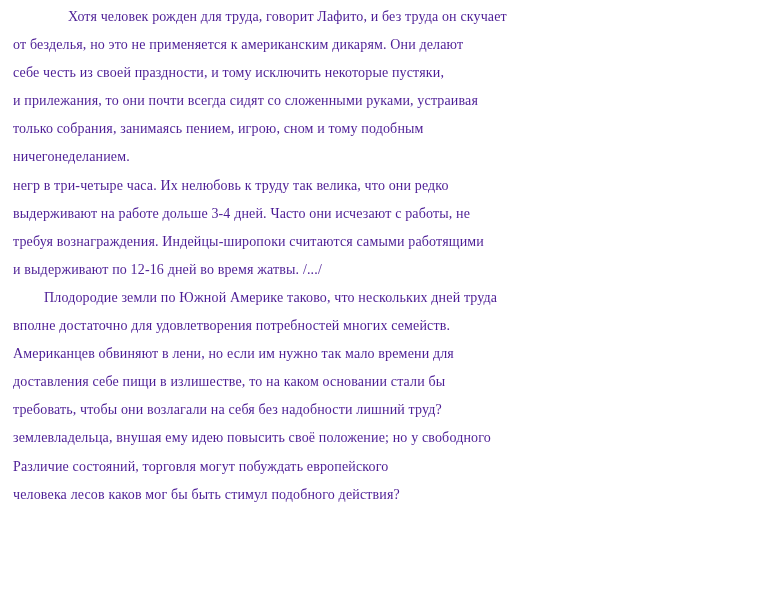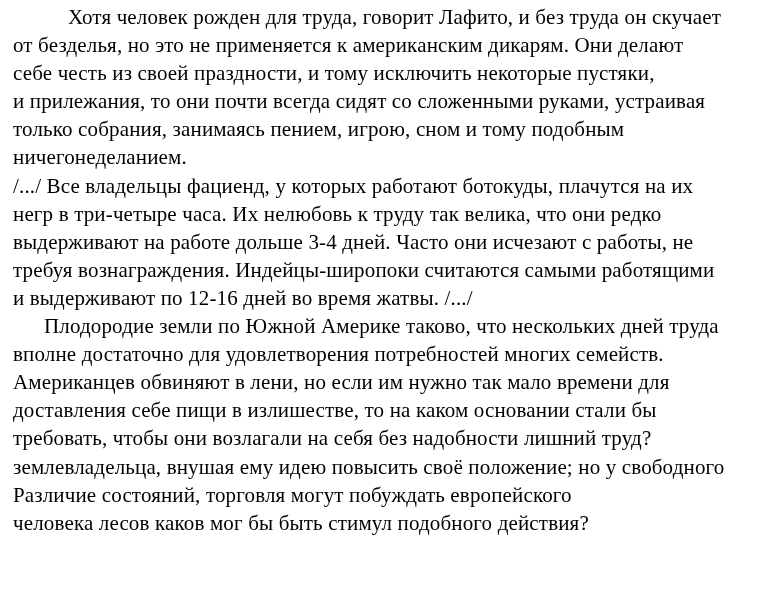--- a/index.html
+++ b/index.html
@@ -16,23 +16,23 @@
   .page {
     box-sizing: border-box;
     width: 778px;
     height: 592px;
     padding: 3px 8px 0 13px;
   }
   .paragraph {
     margin: 0;
   }
   .line {
-    font-size: 21px;
+    font-size: 14px;
     line-height: 28.1px;
-    color: #000000;
+    color: #4c1d95;
     white-space: nowrap;
     letter-spacing: 0.15px;
   }
   .indent-large { padding-left: 55px; }
   .indent-medium { padding-left: 31px; }
 </style>
 </head>
 <body>
 
 <div class="page">
@@ -40,21 +40,20 @@
   <div class="paragraph">
     <div class="line indent-large">Хотя человек рожден для труда, говорит Лафито, и без труда он скучает</div>
     <div class="line">от безделья, но это не применяется к американским дикарям. Они делают</div>
     <div class="line">себе честь из своей праздности, и тому исключить некоторые пустяки,</div>
     <div class="line">и прилежания, то они почти всегда сидят со сложенными руками, устраивая</div>
     <div class="line">только собрания, занимаясь пением, игрою, сном и тому подобным</div>
     <div class="line">ничегонеделанием.</div>
   </div>
 
   <div class="paragraph">
-    <div class="line">/.../ Все владельцы фациенд, у которых работают ботокуды, плачутся на их</div>
     <div class="line">негр в три-четыре часа. Их нелюбовь к труду так велика, что они редко</div>
     <div class="line">выдерживают на работе дольше 3-4 дней. Часто они исчезают с работы, не</div>
     <div class="line">требуя вознаграждения. Индейцы-широпоки считаются самыми работящими</div>
     <div class="line">и выдерживают по 12-16 дней во время жатвы. /.../</div>
   </div>
 
   <div class="paragraph">
     <div class="line indent-medium">Плодородие земли по Южной Америке таково, что нескольких дней труда</div>
     <div class="line">вполне достаточно для удовлетворения потребностей многих семейств.</div>
     <div class="line">Американцев обвиняют в лени, но если им нужно так мало времени для</div>

